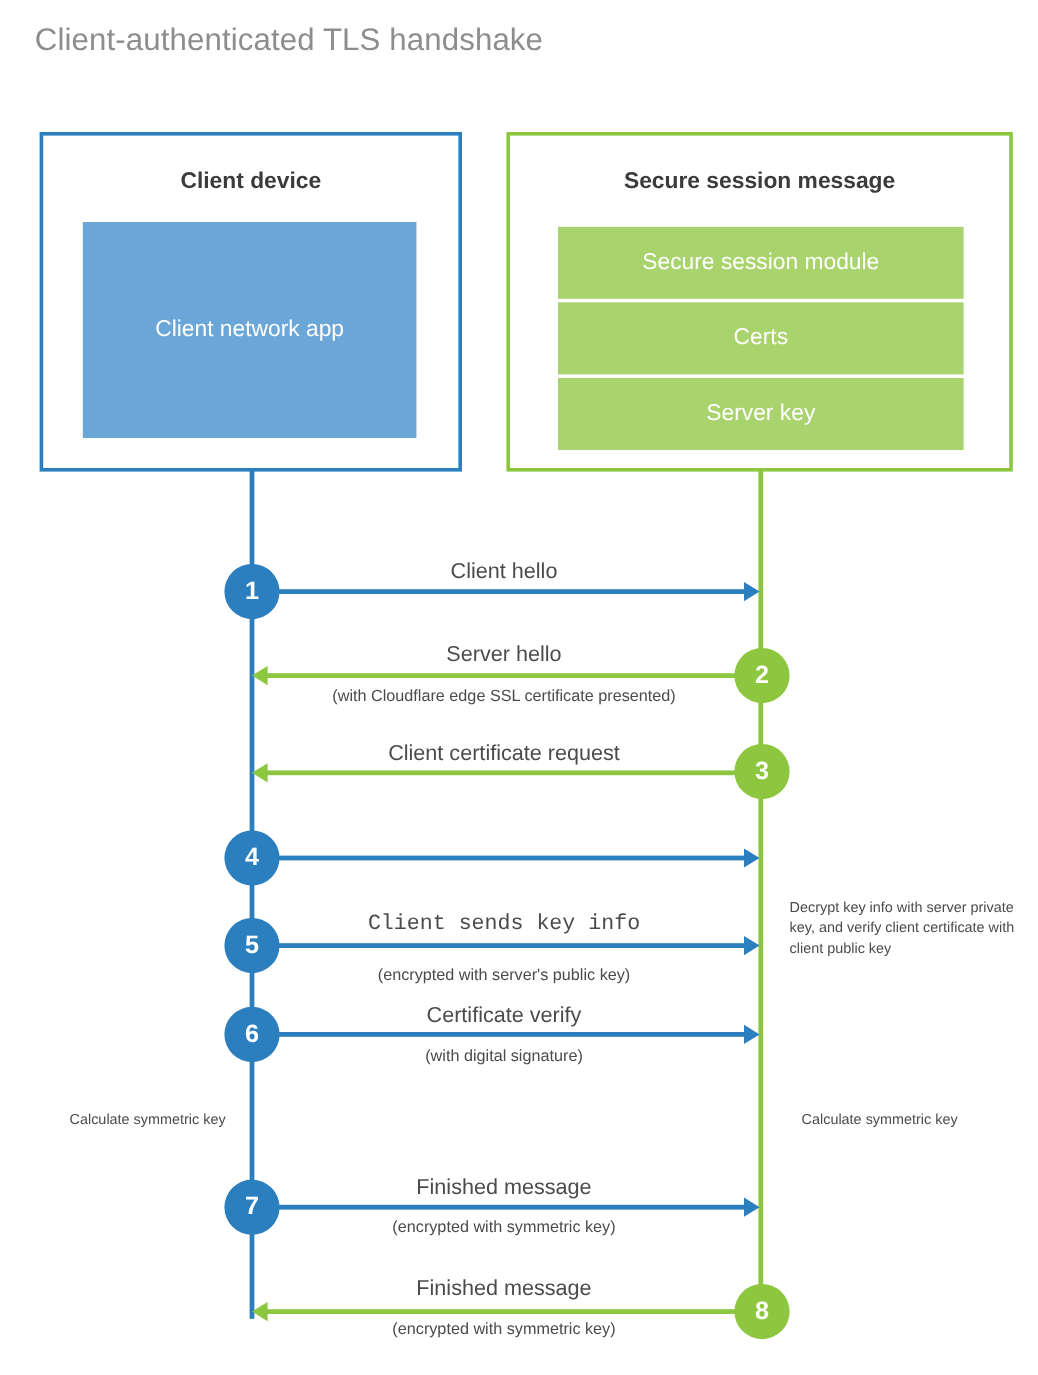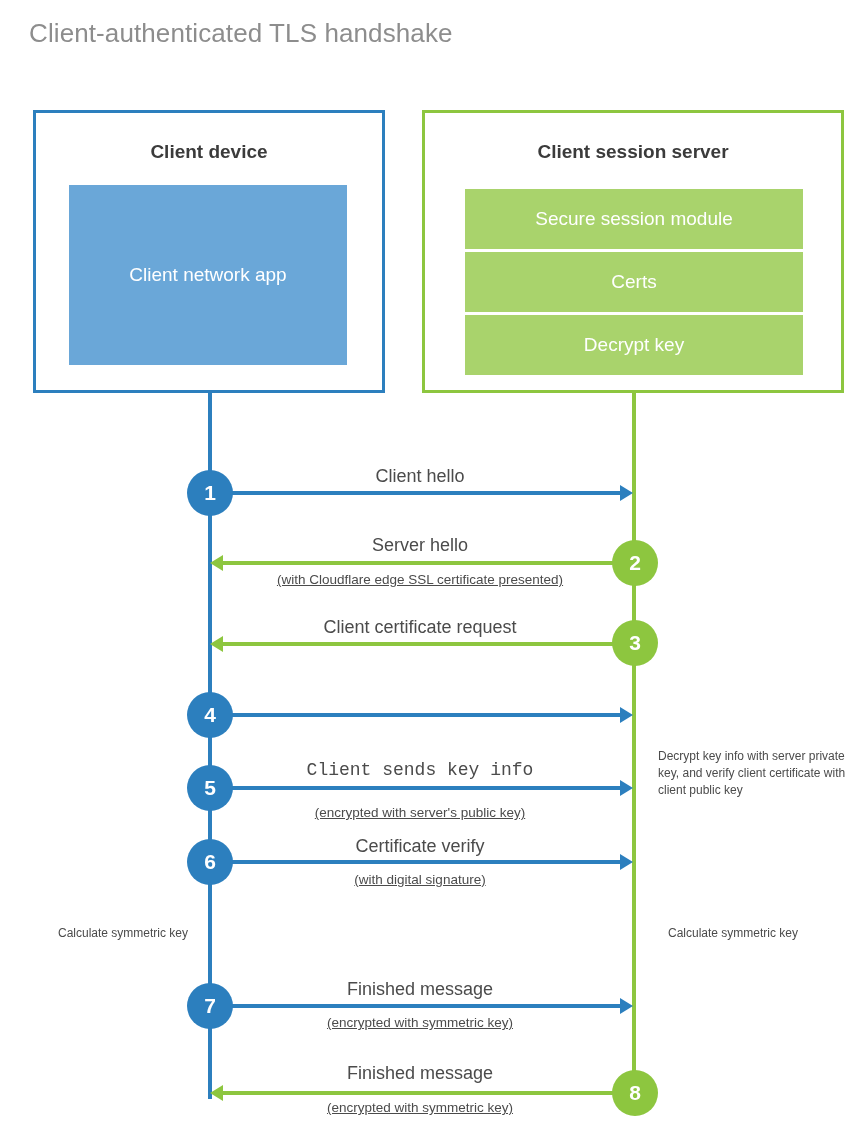--- a/index.html
+++ b/index.html
@@ -154,21 +154,20 @@
     color: #4b4b4b;
     white-space: nowrap;
   }
   .msg-sublabel {
     position: absolute;
     width: 460px;
     text-align: center;
     font-size: 13.5px;
     color: #4b4b4b;
     white-space: nowrap;
-    text-decoration: underline;
   }
 
   
   .side-note {
     position: absolute;
     font-size: 12px;
     line-height: 17px;
     color: #4b4b4b;
   }
   #note-client-calc {
@@ -196,24 +195,24 @@
 <div id="stage">
 
   <div class="abs party-box" id="client-box">
     <div class="party-title">Client device</div>
     <div id="client-app-block">Client network app</div>
   </div>
 
   <div class="abs" id="diagram-title">Client-authenticated TLS handshake</div>
 
   <div class="abs party-box" id="server-box">
-    <div class="party-title">Client session server</div>
+    <div class="party-title">Secure session message</div>
     <div class="server-bar" id="server-bar-0">Secure session module</div>
     <div class="server-bar" id="server-bar-1">Certs</div>
-    <div class="server-bar" id="server-bar-2">Decrypt key</div>
+    <div class="server-bar" id="server-bar-2">Server key</div>
   </div>
 
   <div class="abs" id="client-lifeline"></div>
   <div class="abs" id="server-lifeline"></div>
 
   <div class="msg-label" style="left:210px; top:466px;">Client hello</div>
   <div class="arrow-line blue" style="left:210px; top:491px; width:410px;"></div>
   <div class="arrow-head right-blue" style="left:620px; top:485px;"></div>
   <div class="step-circle blue" style="left:187px; top:470px;">1</div>
 

